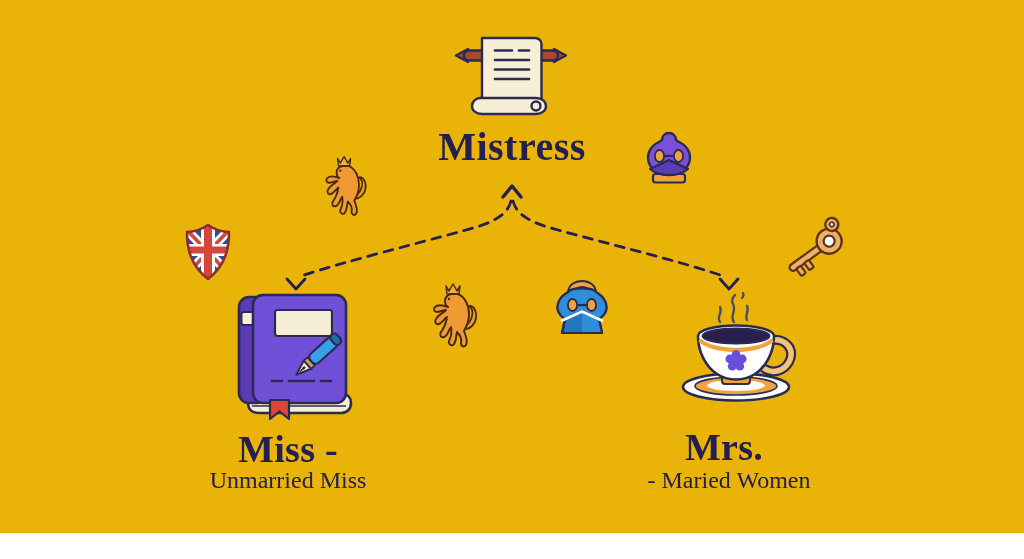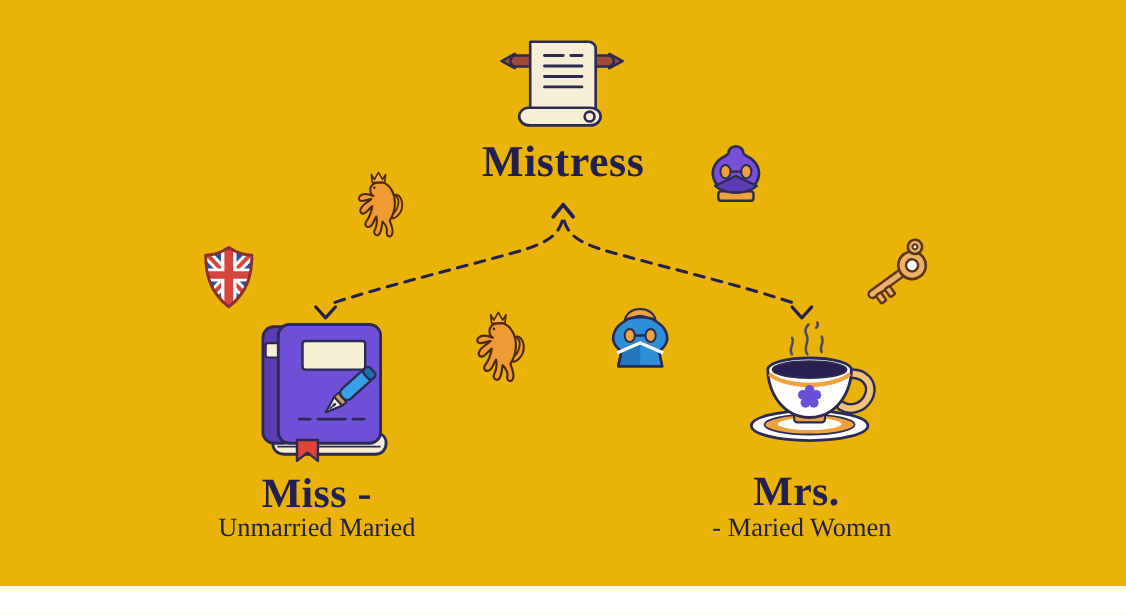--- a/index.html
+++ b/index.html
@@ -183,18 +183,18 @@
         <circle cx="65.8" cy="67" r="4.4"></circle>
         <circle cx="68.2" cy="74.2" r="4.4"></circle>
         <circle cx="75.8" cy="74.2" r="4.4"></circle>
         <circle cx="78.2" cy="67" r="4.4"></circle>
         <circle cx="72" cy="69" r="4.2"></circle>
       </g>
     </svg>
   </div>
 
   <div class="label label-branch" style="left:288px;top:427px;">Miss -</div>
-  <div class="label label-sub" style="left:288px;top:467px;">Unmarried Maried</div>
+  <div class="label label-sub" style="left:288px;top:467px;">Unmarried Miss</div>
 
   <div class="label label-branch" style="left:724px;top:425px;">Mrs.</div>
   <div class="label label-sub" style="left:729px;top:467px;">- Maried Women</div>
 
 </div>
 
 </body></html>

